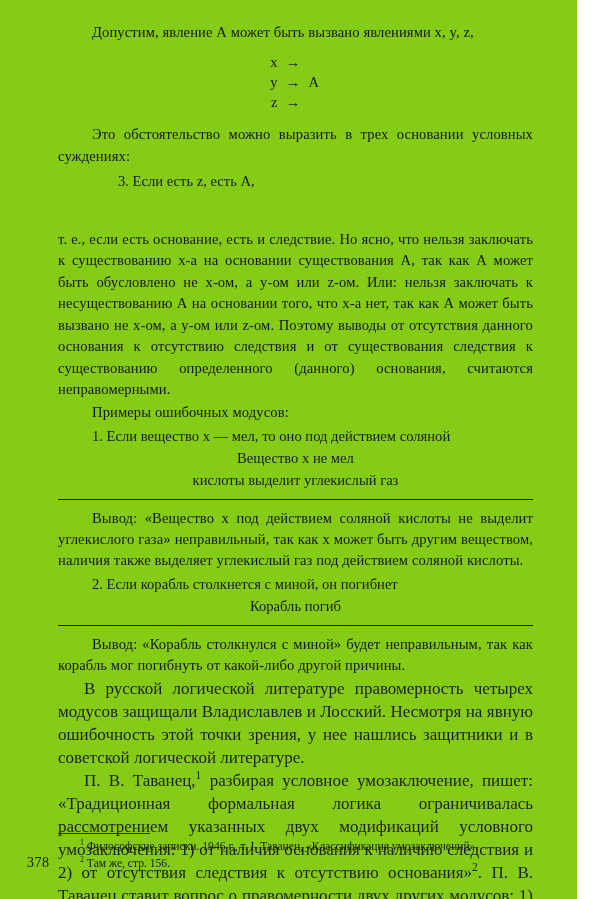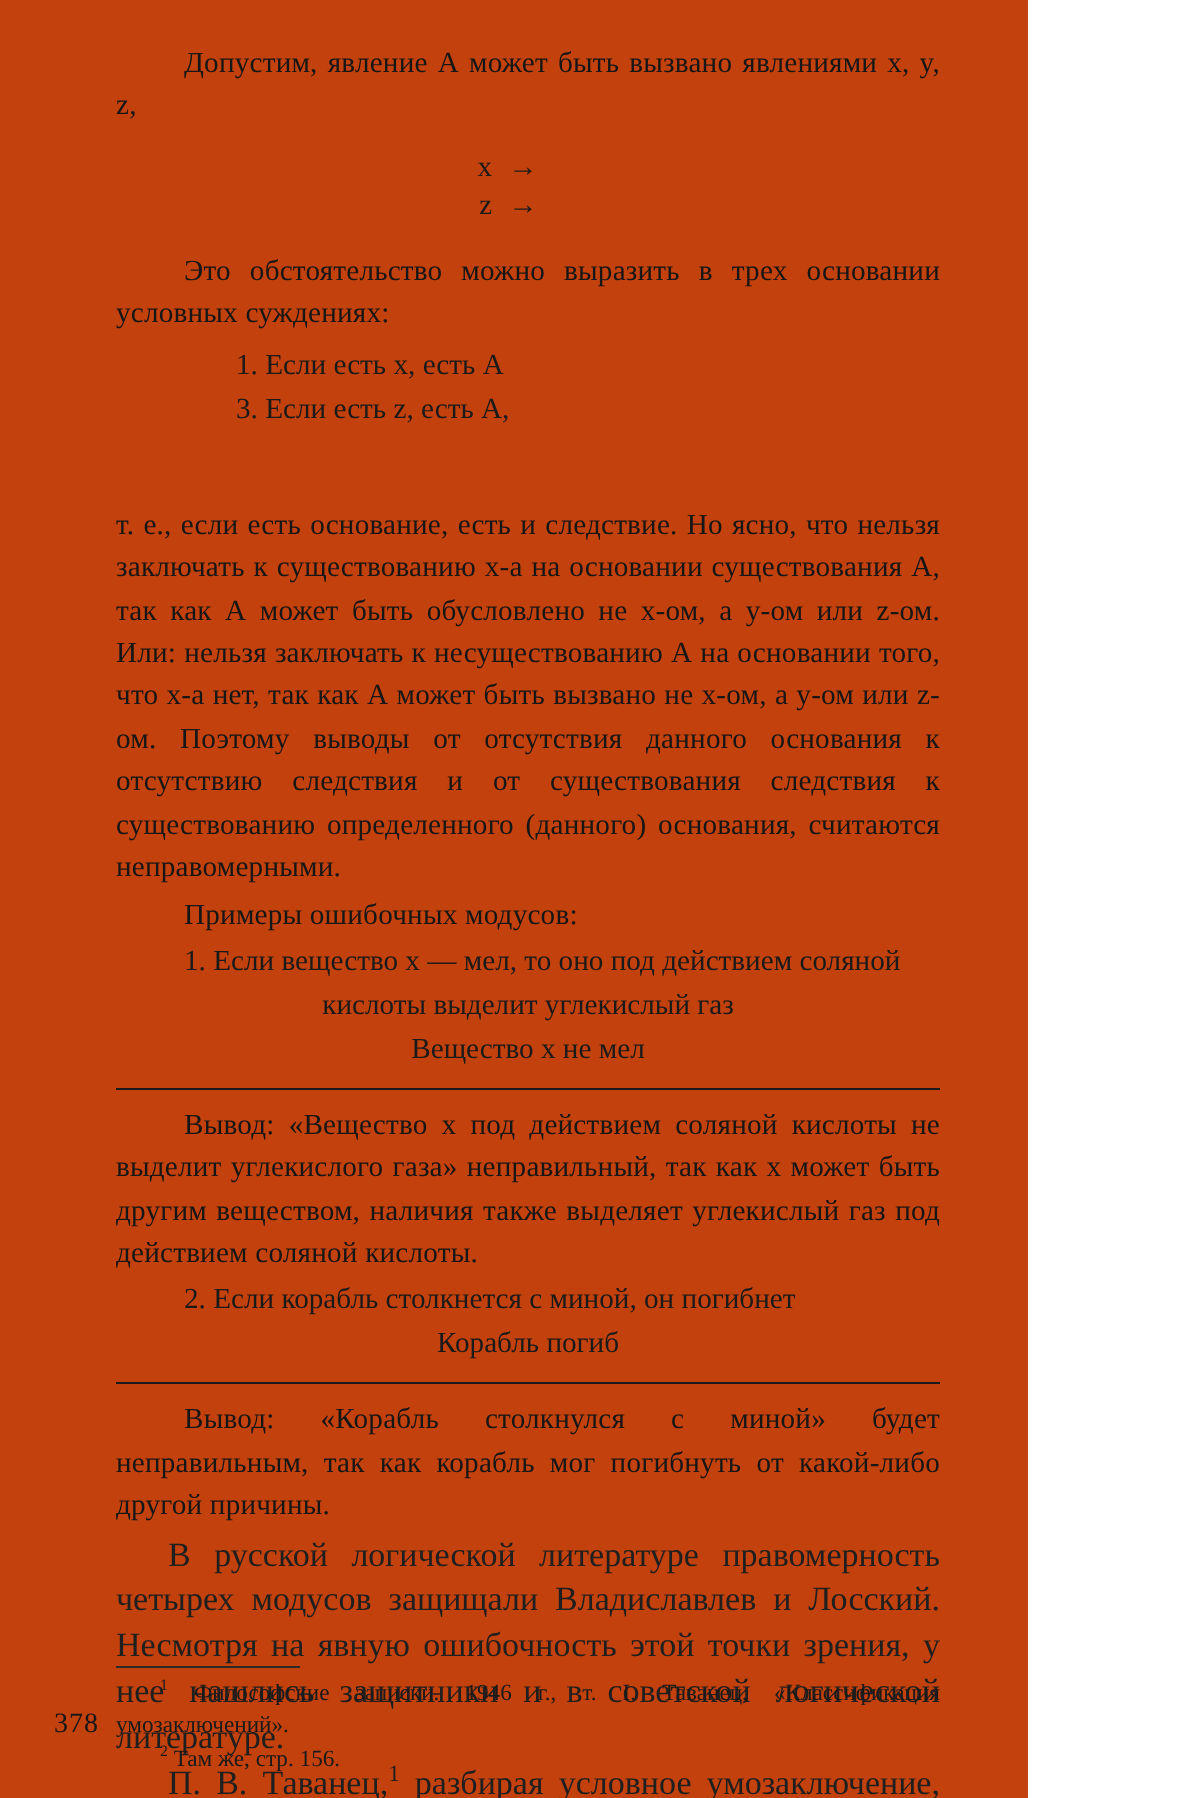--- a/index.html
+++ b/index.html
@@ -10,25 +10,25 @@
   body {
     width: 600px;
     height: 899px;
     font-family: "Liberation Serif", "DejaVu Serif", serif;
     color: #1a1a1a;
     position: relative;
     overflow: hidden;
   }
   .page {
     position: relative;
-    width: 514px;
+    width: 577px;
     height: 899px;
     padding: 0;
     box-sizing: border-box;
-    background: #c2410c;
+    background: #84cc16;
   }
   .content {
     position: absolute;
     left: 58px;
     right: 44px;
     top: 22px;
   }
   p {
     margin: 0;
   }
@@ -150,39 +150,41 @@
 
   <div class="content">
 
     <p class="para">Допустим, явление А может быть вызвано явлениями x, y, z,</p>
 
     <div class="formula-block">
       <span class="formula-row">
         <span class="var">x</span><span class="arrow">→</span><span class="res"></span>
       </span>
       <span class="formula-row">
+        <span class="var">y</span><span class="arrow">→</span><span class="res">А</span>
+      </span>
+      <span class="formula-row">
         <span class="var">z</span><span class="arrow">→</span><span class="res"></span>
       </span>
     </div>
 
     <p class="para">Это обстоятельство можно выразить в трех основании условных суждениях:</p>
 
     <ul class="numbered-list">
-      <li>1. Если есть x, есть А</li>
       <li>3. Если есть z, есть А,</li>
     </ul>
 
     <p class="para para-noindent">т. е., если есть основание, есть и следствие. Но ясно, что нельзя заключать к существованию х-а на основании существования А, так как А может быть обусловлено не х-ом, а у-ом или z-ом. Или: нельзя заключать к несуществованию А на основании того, что х-а нет, так как А может быть вызвано не х-ом, а у-ом или z-ом. Поэтому выводы от отсутствия данного основания к отсутствию следствия и от существования следствия к существованию определенного (данного) основания, считаются неправомерными.</p>
 
     <p class="para">Примеры ошибочных модусов:</p>
 
     <div class="example-list">
       <p class="example-item">1. Если вещество x — мел, то оно под действием соляной</p>
+      <p class="centered-line">Вещество x не мел</p>
       <p class="centered-line">кислоты выделит углекислый газ</p>
-      <p class="centered-line">Вещество x не мел</p>
     </div>
 
     <hr class="rule">
 
     <p class="para">Вывод: «Вещество x под действием соляной кислоты не выделит углекислого газа» неправильный, так как x может быть другим веществом, наличия также выделяет углекислый газ под действием соляной кислоты.</p>
 
     <div class="example-list">
       <p class="example-item">2. Если корабль столкнется с миной, он погибнет</p>
       <p class="centered-line">Корабль погиб</p>
     </div>

